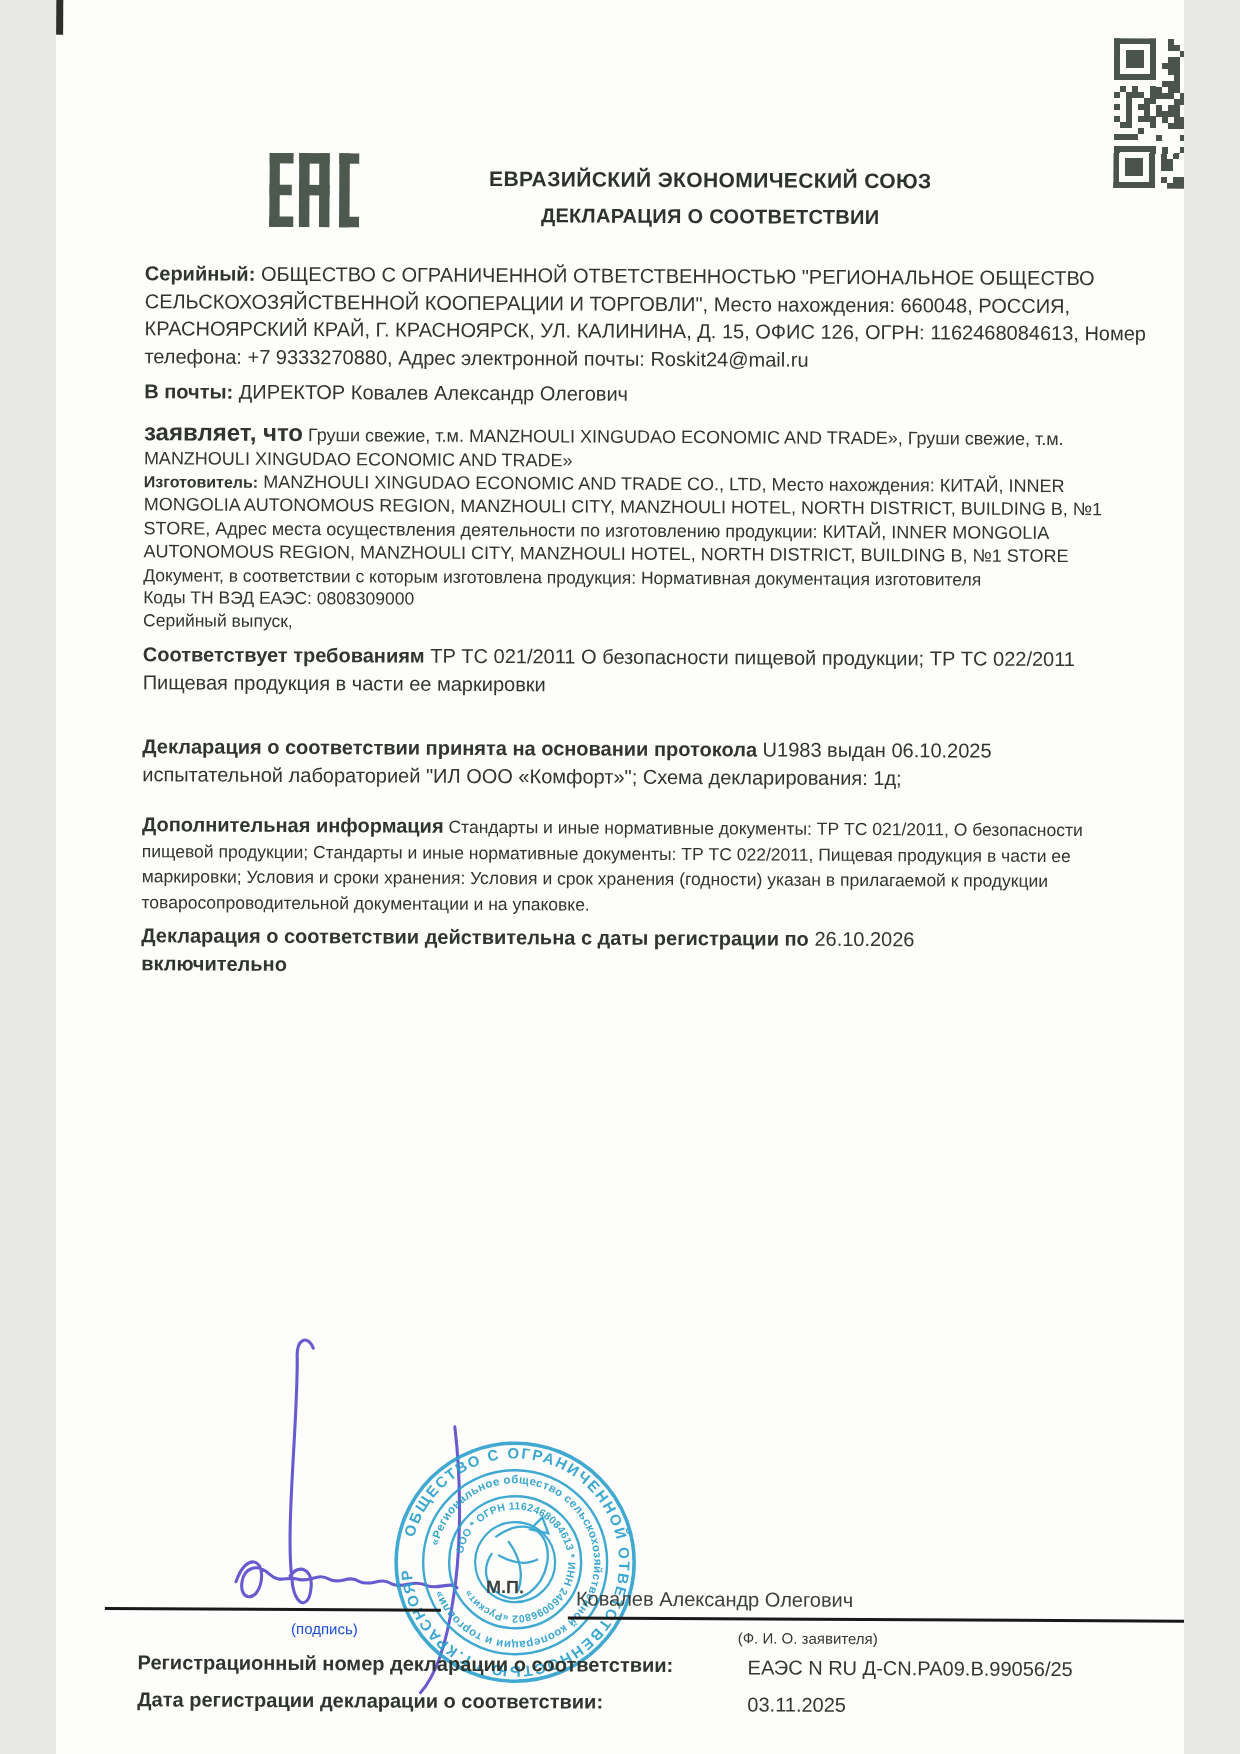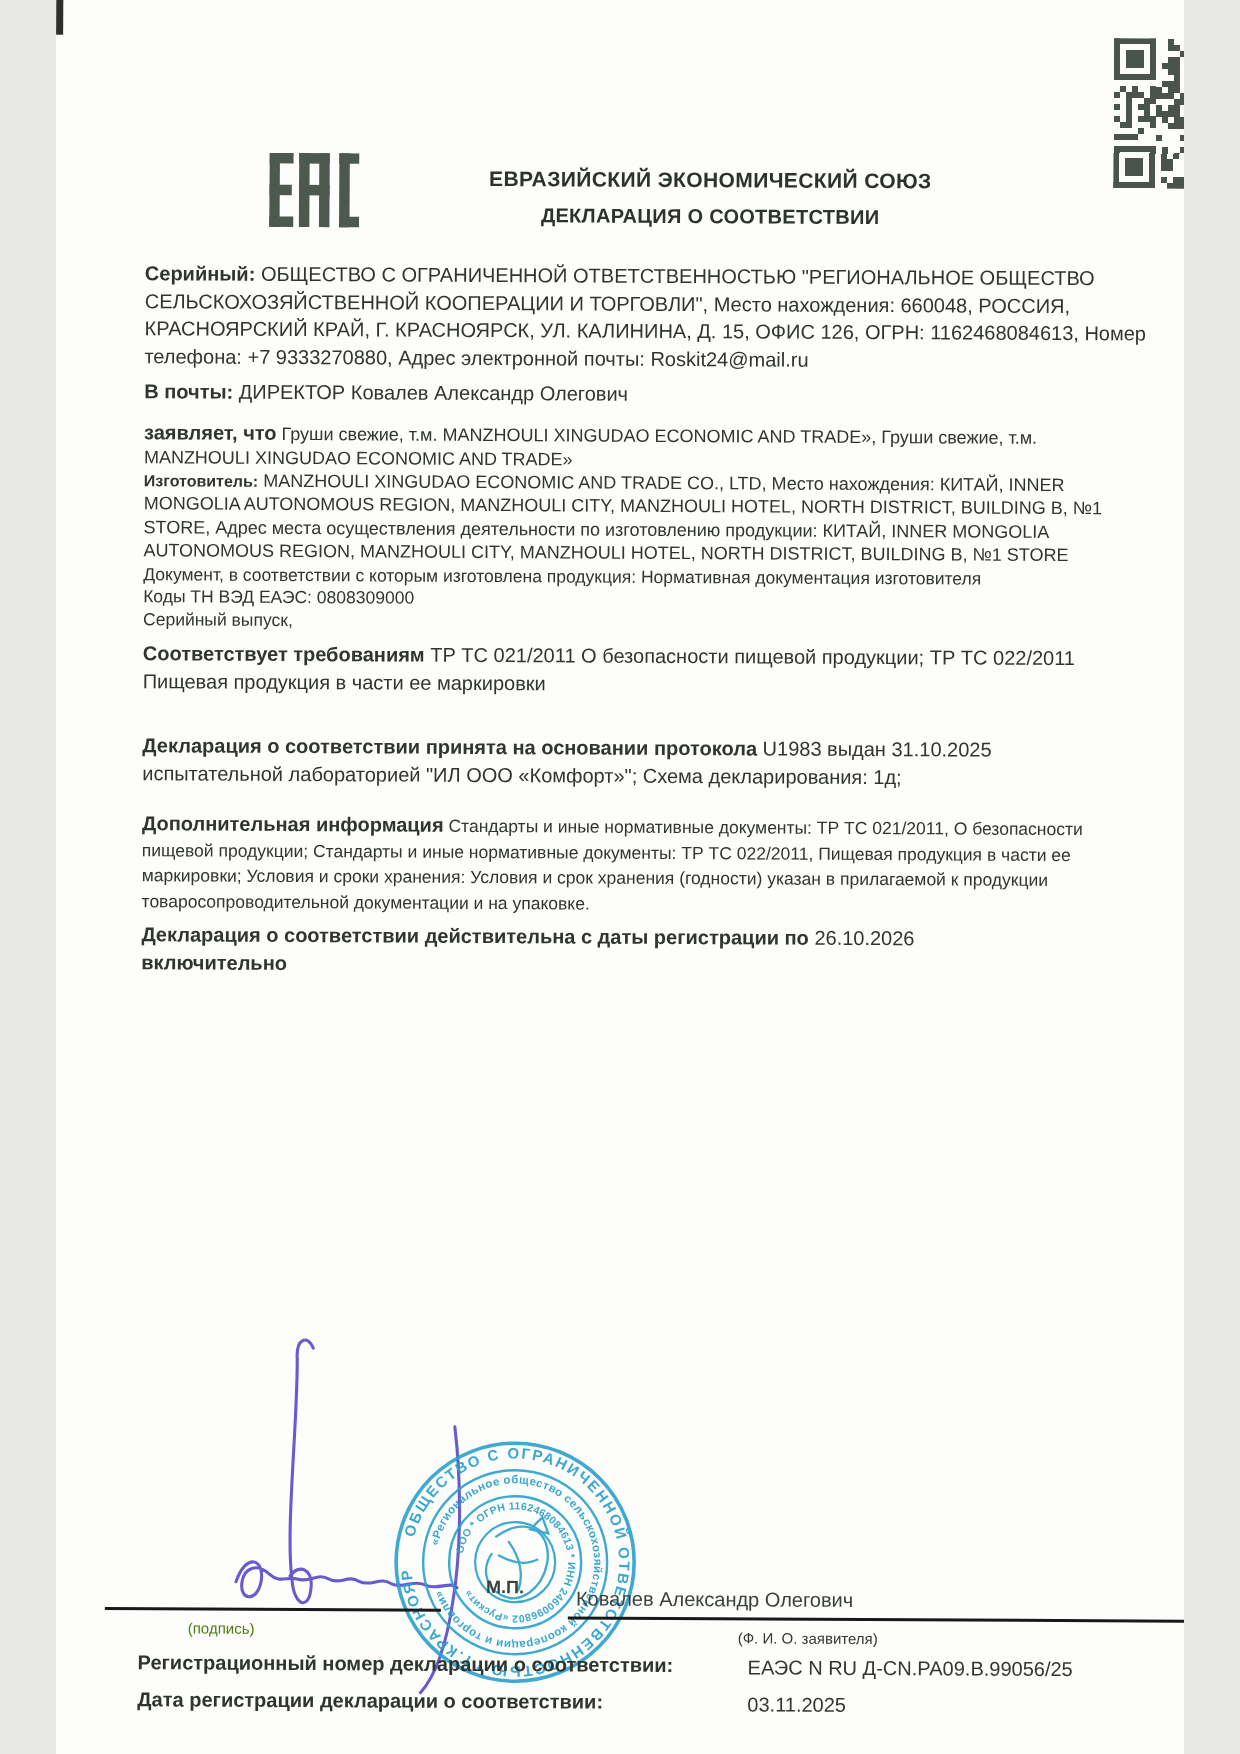--- a/index.html
+++ b/index.html
@@ -14,37 +14,37 @@
   .title-wrap{position:absolute;left:105px;top:168px;width:1100px;text-align:center;}
   .title-union{font-size:21px;font-weight:bold;letter-spacing:.4px;color:#2c322d;}
   .title-decl{font-size:20px;font-weight:bold;letter-spacing:.3px;color:#2c322d;margin-top:13px;}
   
   .col{position:absolute;left:90px;top:263px;width:1068px;}
   .p{font-size:20px;line-height:27.5px;}
   .lbl{font-weight:bold;}
   .p-applicant{width:1068px;}
   .p-person{margin-top:8px;}
   .p-declare{margin-top:14px;width:952px;font-size:18px;line-height:24px;}
-  .p-declare .lbl{font-size:20px;}
+  .p-declare .lbl{font-size:24px;}
   .p-manu{width:1005px;font-size:18px;line-height:23.5px;}
   .p-manu .lbl{font-size:16px;}
   .small-line{font-size:17.5px;line-height:22.5px;}
   .p-comply{margin-top:9px;width:935px;line-height:28px;}
   .p-basis{margin-top:36px;width:960px;line-height:28px;}
   .p-add{margin-top:24px;width:1010px;font-size:17.5px;line-height:25.5px;}
   .p-add .lbl{font-size:20px;}
   .p-valid{margin-top:6px;line-height:28px;}
   
   .sig-svg{position:absolute;left:168px;top:1332px;}
   .stamp{position:absolute;left:342px;top:1438px;}
   .mp{position:absolute;left:438px;top:1578px;font-size:18px;font-weight:bold;color:#3a403b;}
   .signer-name{position:absolute;left:528px;top:1588px;font-size:20px;color:#3a403b;}
   .rule1{position:absolute;left:57px;top:1610px;width:336px;height:3px;background:#191919;}
   .rule2{position:absolute;left:520px;top:1617px;width:666px;height:3px;background:#191919;}
-  .cap-sign{position:absolute;left:140px;top:1622px;width:170px;text-align:left;font-size:15px;color:#4d7c0f;}
+  .cap-sign{position:absolute;left:140px;top:1622px;width:170px;text-align:right;font-size:15px;color:#1d4ed8;}
   .cap-fio{position:absolute;left:630px;top:1629px;width:260px;text-align:center;font-size:15px;color:#33382f;}
   .reg-label1{position:absolute;left:90px;top:1654px;font-size:20px;font-weight:bold;color:#2e342e;}
   .reg-value1{position:absolute;left:700px;top:1656px;font-size:20px;color:#32382f;}
   .reg-label2{position:absolute;left:90px;top:1691px;font-size:20px;font-weight:bold;color:#2e342e;}
   .reg-value2{position:absolute;left:700px;top:1693px;font-size:20px;color:#32382f;}
   .stamp text{font-family:"Liberation Sans",sans-serif;font-weight:bold;}
 </style>
 </head>
 <body>
 
@@ -320,21 +320,21 @@
     <div class="small-line">Коды ТН ВЭД ЕАЭС: 0808309000</div>
     <div class="small-line">Серийный выпуск,</div>
 
     <div class="p p-comply">
       <span class="lbl">Соответствует требованиям</span>
       <span>ТР ТС 021/2011 О безопасности пищевой продукции; ТР ТС 022/2011 Пищевая продукция в части ее маркировки</span>
     </div>
 
     <div class="p p-basis">
       <span class="lbl">Декларация о соответствии принята на основании протокола</span>
-      <span>U1983 выдан 31.10.2025 испытательной лабораторией "ИЛ ООО «Комфорт»"; Схема декларирования: 1д;</span>
+      <span>U1983 выдан 06.10.2025 испытательной лабораторией "ИЛ ООО «Комфорт»"; Схема декларирования: 1д;</span>
     </div>
 
     <div class="p p-add">
       <span class="lbl">Дополнительная информация</span>
       <span>Стандарты и иные нормативные документы: ТР ТС 021/2011, О безопасности пищевой продукции; Стандарты и иные нормативные документы: ТР ТС 022/2011, Пищевая продукция в части ее маркировки; Условия и сроки хранения: Условия и срок хранения (годности) указан в прилагаемой к продукции товаросопроводительной документации и на упаковке.</span>
     </div>
 
     <div class="p p-valid">
       <span class="lbl">Декларация о соответствии действительна с даты регистрации по</span>
       <span>26.10.2026</span>

